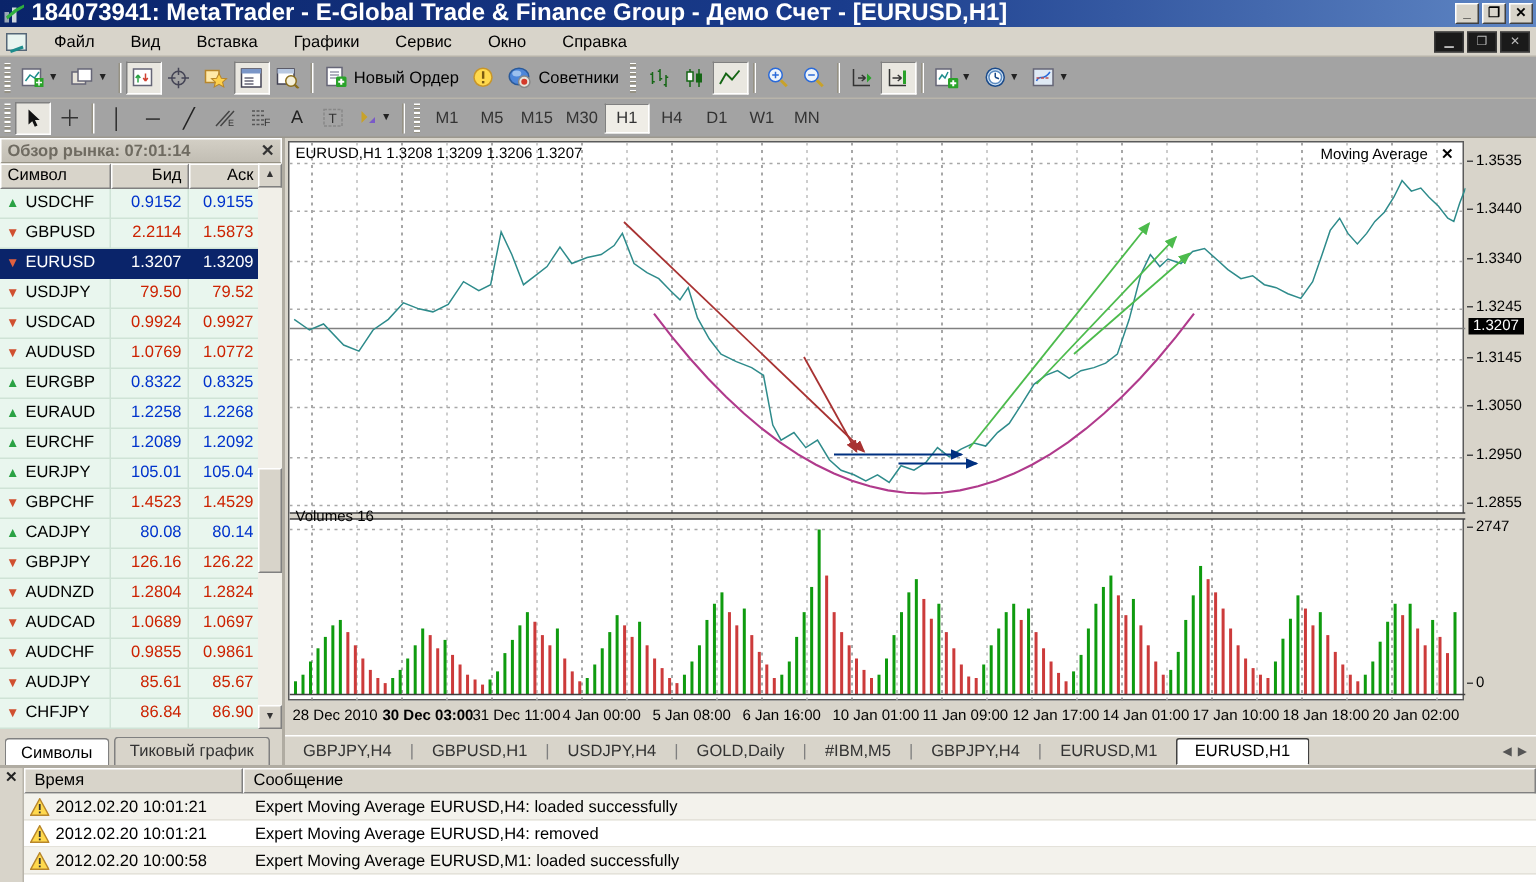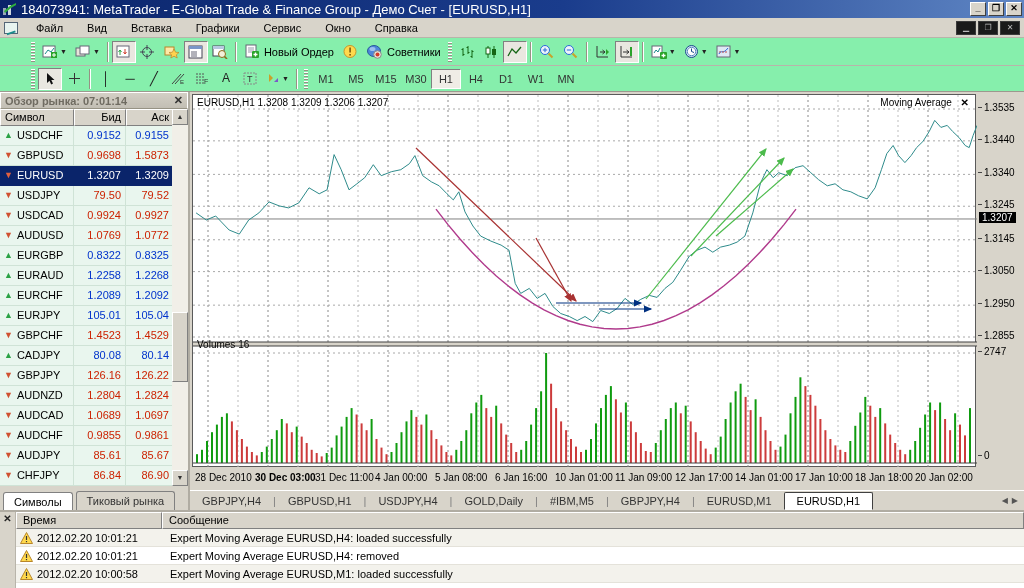--- a/index.html
+++ b/index.html
@@ -4,39 +4,39 @@
 <style>
   * { margin:0; padding:0; box-sizing:border-box; }
   html,body { width:1024px; height:588px; overflow:hidden; }
   body { font-family:"Liberation Sans", sans-serif; font-size:11px; background:#d8d4ca; position:relative; }
 
   
   .titlebar { position:absolute; left:0; top:0; width:1024px; height:18px;
     background:linear-gradient(90deg,#0a246a 0%,#1a3c8c 55%,#5f86c4 100%);
     color:#fff; display:flex; align-items:center; padding:0 2px; }
   .titlebar .logo { width:16px; height:14px; margin-right:3px; }
-  .titlebar .ttl { font-weight:normal; font-size:13px; white-space:nowrap; overflow:hidden; flex:1; }
+  .titlebar .ttl { font-weight:bold; font-size:16px; white-space:nowrap; overflow:hidden; flex:1; }
   .winbtn { width:16px; height:14px; margin-left:2px; background:#d8d4ca; border:1px solid;
     border-color:#fff #404040 #404040 #fff; color:#000; font-size:9px; line-height:11px;
     text-align:center; font-weight:bold; cursor:default; }
 
   
   .menubar { position:absolute; left:0; top:18px; width:1024px; height:20px; background:#d8d4ca;
     border-bottom:1px solid #b8b4aa; display:flex; align-items:center; }
   .childicon { width:14px; height:12px; margin:0 6px 0 4px; background:#e8f4f0; border:1px solid #567;
     position:relative; }
   .childicon::after{ content:""; position:absolute; left:1px; top:5px; width:9px; height:4px;
     border-bottom:2px solid #1c8c8c; transform:rotate(-20deg); }
   .menu-item { padding:13px 12px; cursor:default; }
   .mdi-ctrls { margin-left:auto; display:flex; margin-right:4px; }
   .mdibtn { width:20px; height:14px; background:#1a1a1a; border:1px solid #3a3a3a; color:#bbb;
     font-size:8px; line-height:12px; text-align:center; margin-left:2px; }
 
   
-  .tb { position:absolute; left:0; width:1024px; background:#86efac; display:flex; align-items:center;padding-left:28px; }
+  .tb { position:absolute; left:0; width:1024px; background:#a3a3a3; display:flex; align-items:center; }
   .tb1 { top:38px; height:28px; border-bottom:1px solid #b8b4aa; }
   .tb2 { top:66px; height:26px; border-bottom:1px solid #9c988e; }
   .grip { width:4px; height:20px; margin:0 3px;
     background:repeating-linear-gradient(180deg,#fff 0 1px,#969284 1px 2px,transparent 2px 3px); }
   .sep { width:2px; height:20px; margin:0 3px; border-left:1px solid #969284; border-right:1px solid #fff; }
   .tbtn { height:22px; min-width:24px; display:flex; align-items:center; justify-content:center;
     padding:0 3px; border:1px solid transparent; color:#222; cursor:default; }
   .tbtn.pressed { border-color:#808080 #fff #fff #808080; background:#e9e7e0; }
   .tbtn .lbl { margin-left:4px; font-size:11px; color:#000; }
   .drop { font-size:7px; margin-left:2px; color:#222; }
@@ -395,21 +395,21 @@
               <span>USDCHF</span>
             </div>
             <div class="mw-cell mw-c1">0.9152</div>
             <div class="mw-cell mw-c2">0.9155</div>
           </div>
           <div class="mw-row down">
             <div class="mw-cell mw-c0">
               <span class="arr down">▼</span>
               <span>GBPUSD</span>
             </div>
-            <div class="mw-cell mw-c1">0.9698</div>
+            <div class="mw-cell mw-c1">2.2114</div>
             <div class="mw-cell mw-c2">1.5873</div>
           </div>
           <div class="mw-row down selected">
             <div class="mw-cell mw-c0">
               <span class="arr down">▼</span>
               <span>EURUSD</span>
             </div>
             <div class="mw-cell mw-c1">1.3207</div>
             <div class="mw-cell mw-c2">1.3209</div>
           </div>
@@ -535,21 +535,21 @@
           </div>
         </div>
     </div>
     <div class="mw-sb">
       <div class="sbbtn">▲</div>
       <div class="sbthumb"></div>
       <div class="sbbtn sbdown">▼</div>
     </div>
     <div class="mw-tabs" id="mw-tabs">
         <div class="mw-tab active">Символы</div>
-        <div class="mw-tab">Тиковый рынка</div>
+        <div class="mw-tab">Тиковый график</div>
       </div>
   </div>
 
   <div class="chart-region">
     <div class="chart-canvas" id="chart-canvas">
         <svg width="784" height="373" style="position: absolute; left: 0px; top: 0px;">
           <defs>
             <marker id="mRed" markerWidth="8" markerHeight="8" refX="6" refY="3" orient="auto">
               <path d="M0,0 L7,3 L0,6 Z" fill="#a83232"></path>
             </marker>

